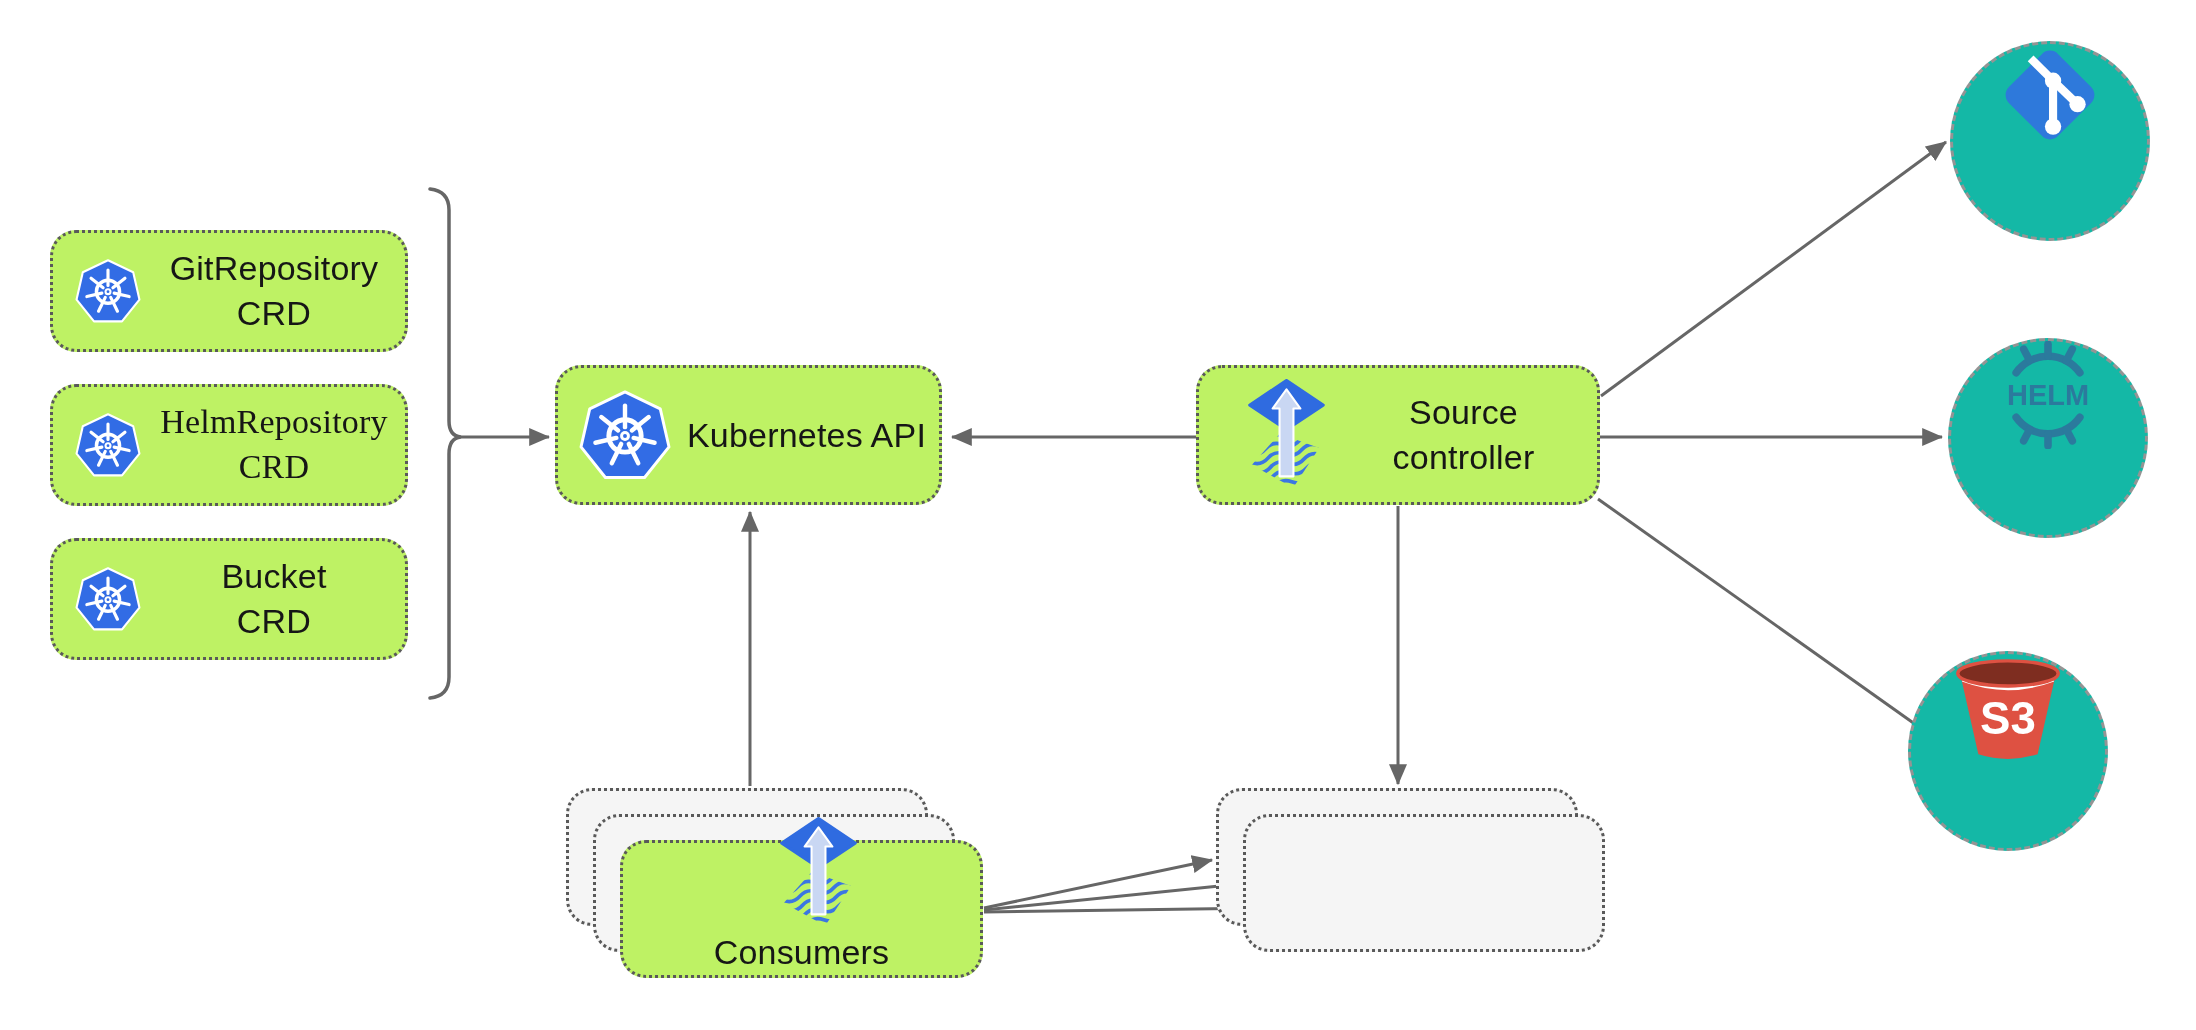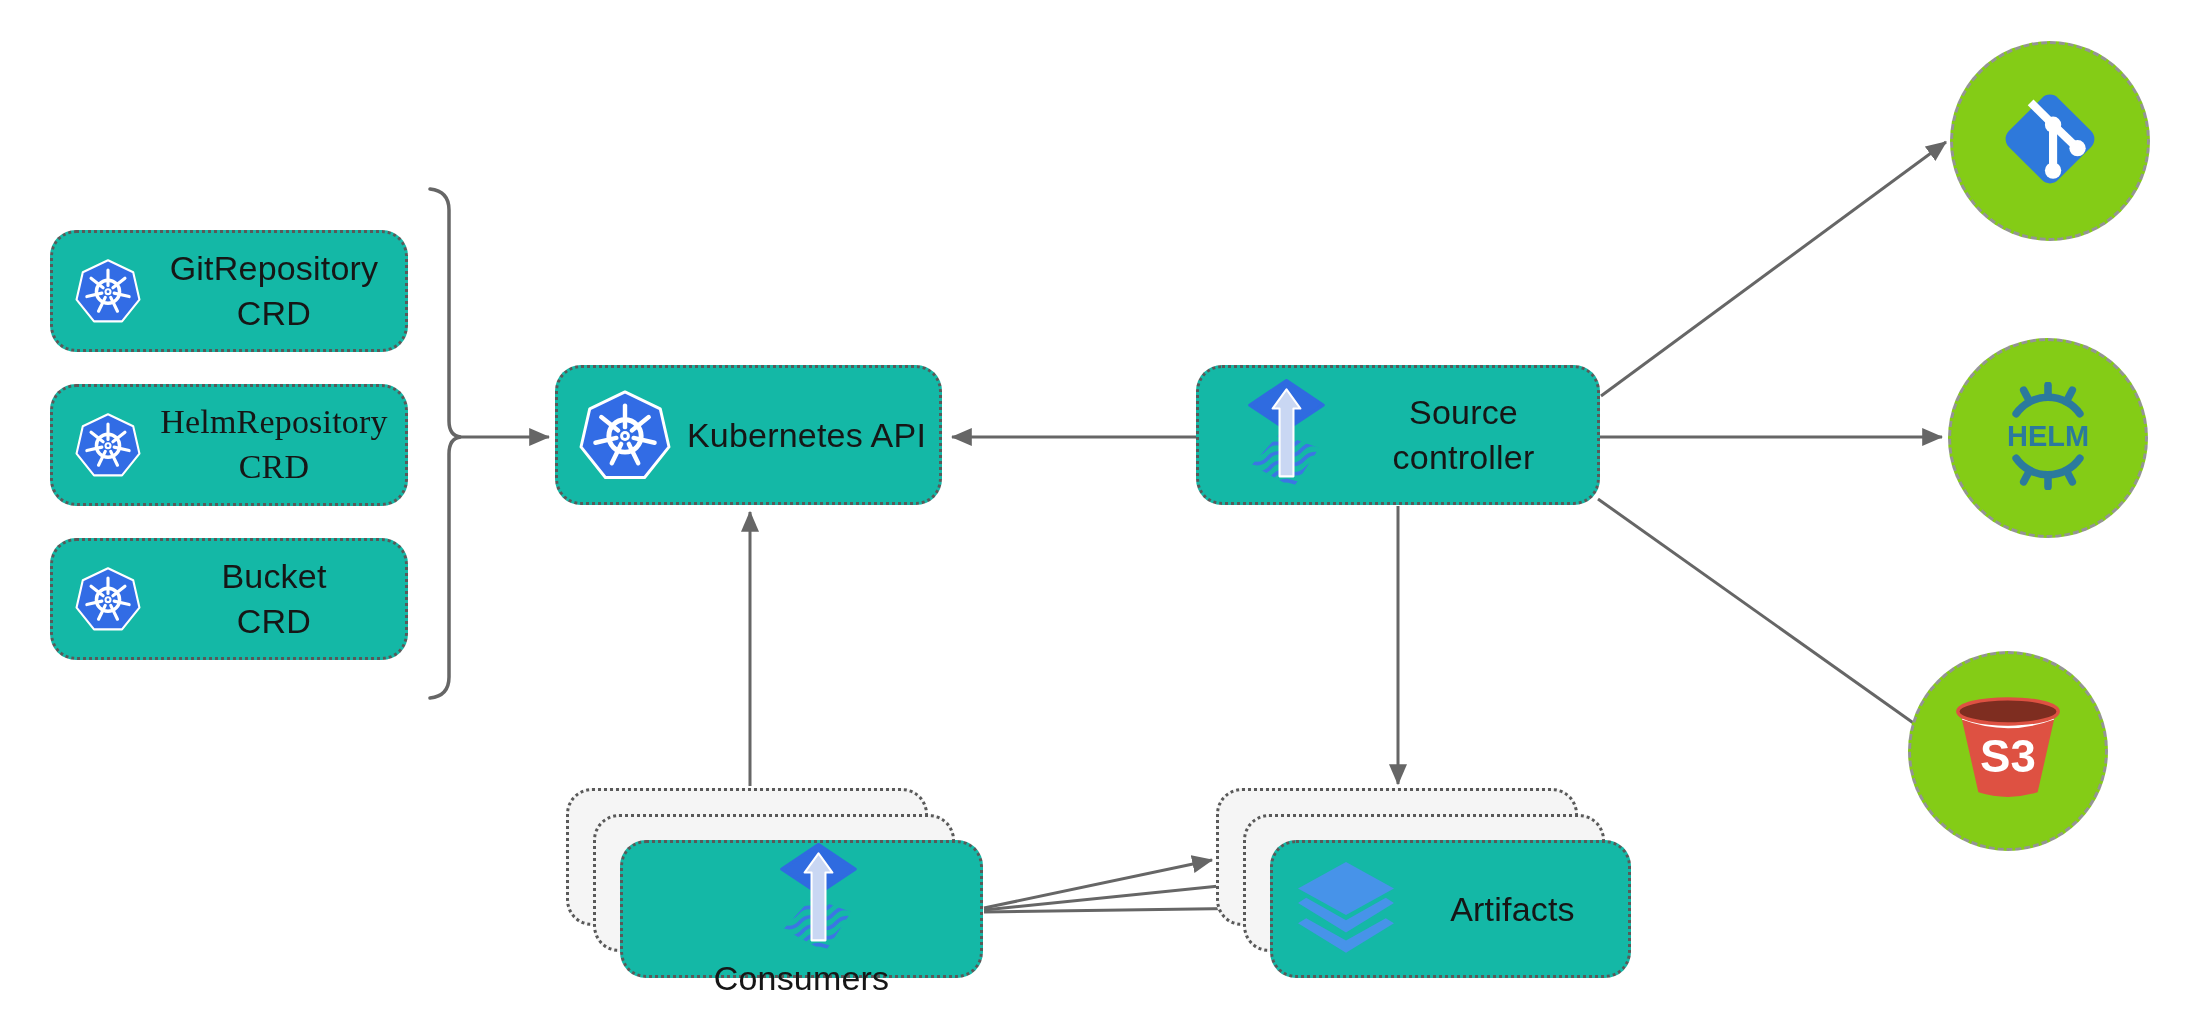--- a/index.html
+++ b/index.html
@@ -3,22 +3,22 @@
 <meta charset="utf-8">
 <style>
   * { margin:0; padding:0; box-sizing:border-box; }
   html,body { width:2196px; height:1030px; background:#ffffff; overflow:hidden;
               font-family:"Liberation Sans","DejaVu Sans",sans-serif; }
   .canvas { position:relative; width:2196px; height:1030px; background:#ffffff; }
 
   svg.connectors { position:absolute; left:0; top:0; width:2196px; height:1030px;
                    pointer-events:none; z-index:1; }
 
-  .node { position:absolute; background:#14b8a6; border:3px dotted #595959;
-          border-radius:26px; display:flex; align-items:center; z-index:2; }
+  .node { position:absolute; background:#bef264; border:3px dotted #595959;
+          border-radius:26px; display:flex; align-items:center; z-index:2;justify-content:flex-end; }
   .node .icon-wrap { flex:0 0 auto; display:flex; align-items:center; justify-content:center; }
   .node .lbl { flex:1 1 auto; text-align:center; color:#161616; font-size:34px;
                line-height:1.32; letter-spacing:0.2px; }
 
   .crd  { left:50px; width:358px; height:122px; }
   .crd .icon-wrap { margin-left:20px; }
   #crd-0 { top:230px; }  #crd-1 { top:384px;font-family:Liberation Serif, serif; }  #crd-2 { top:538px; }
 
   .k8s-api { left:555px; top:365px; width:387px; height:140px; }
   .k8s-api .icon-wrap { margin-left:18px; }
@@ -32,22 +32,22 @@
   #cons-ghost-mid   { left:593px; top:814px; z-index:3; }
   .consumers        { left:620px; top:840px; width:363px; height:138px; z-index:4;flex-direction:column; }
   .consumers .icon-wrap { margin-left:34px; }
 
   #art-ghost-back { left:1216px; top:788px; z-index:2; }
   #art-ghost-mid  { left:1243px; top:814px; z-index:3; }
   .artifacts      { left:1270px; top:840px; width:361px; height:138px; z-index:4; }
   .artifacts .icon-wrap { margin-left:22px; }
 
   .ext-circle { position:absolute; width:200px; height:200px; border-radius:50%;
-                background:#84cc16; border:3px dashed #949494; display:flex;
-                align-items:center; justify-content:center; z-index:2; }
+                background:#14b8a6; border:3px dashed #949494; display:flex;
+                align-items:flex-start; justify-content:center; z-index:2; }
   #circle-git  { left:1950px; top:41px; }
   #circle-helm { left:1948px; top:338px; }
   #circle-s3   { left:1908px; top:651px; }
 </style>
 </head>
 <body>
 
 <div class="canvas">
 
   <svg class="connectors" viewBox="0 0 2196 1030" xmlns="http://www.w3.org/2000/svg">
@@ -220,32 +220,20 @@
           </g>
         </g>
         <polygon points="50,12 66,34 58,34 58,112 42,112 42,34 34,34" fill="#c9d7f3" stroke="#ffffff" stroke-width="2.4" stroke-linejoin="round"></polygon>
       </svg>
     </span>
     <div class="lbl">Consumers</div>
   </div>
 
   <div class="ghost" id="art-ghost-back"></div>
   <div class="ghost" id="art-ghost-mid"></div>
-  <div class="node artifacts">
-    <span class="icon-wrap">
-      <svg width="102" height="94" viewBox="0 0 100 92">
-        <g fill="#4793e9">
-          <polygon points="50,0 97,26 50,52 3,26"></polygon>
-          <polygon points="3,40 11,35 50,57 89,35 97,40 50,69"></polygon>
-          <polygon points="3,60 11,55 50,77 89,55 97,60 50,89"></polygon>
-        </g>
-      </svg>
-    </span>
-    <div class="lbl">Artifacts</div>
-  </div>
 
   <div class="ext-circle" id="circle-git">
     <span>
       <svg width="102" height="102" viewBox="0 0 100 100">
         <rect x="16" y="16" width="68" height="68" rx="11" transform="rotate(45 50 50)" fill="#2e79db"></rect>
         <g stroke="#ffffff" stroke-width="8">
           <line x1="31" y1="14" x2="53" y2="36"></line>
           <line x1="53" y1="36" x2="53" y2="81"></line>
           <line x1="53" y1="36" x2="77" y2="59"></line>
         </g>

